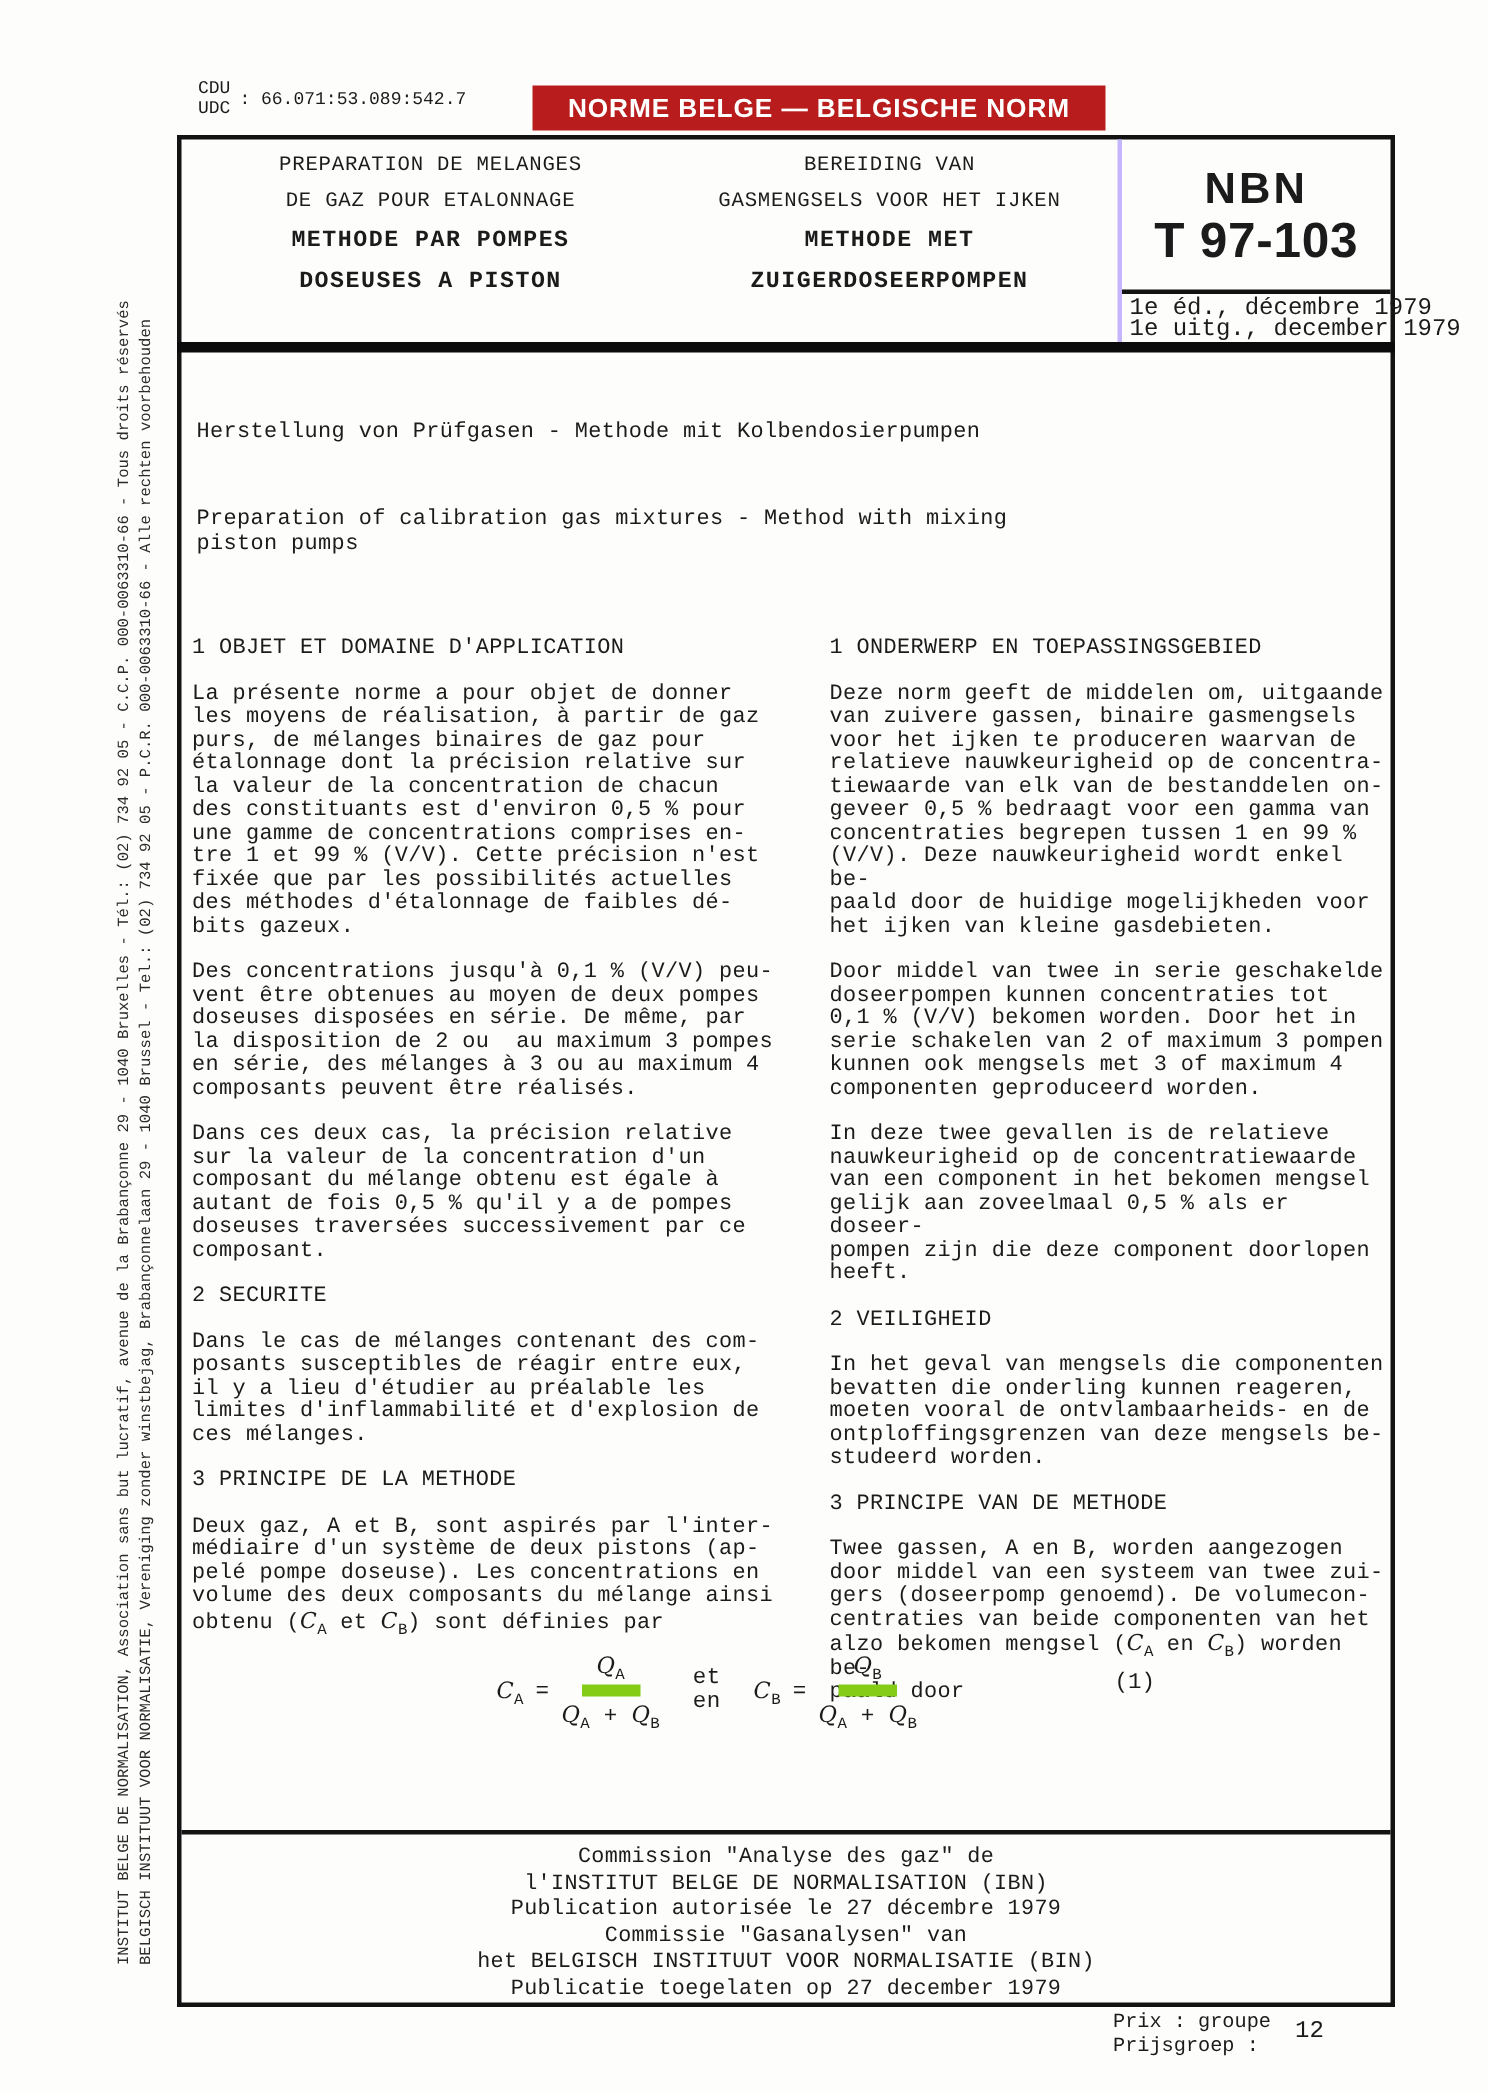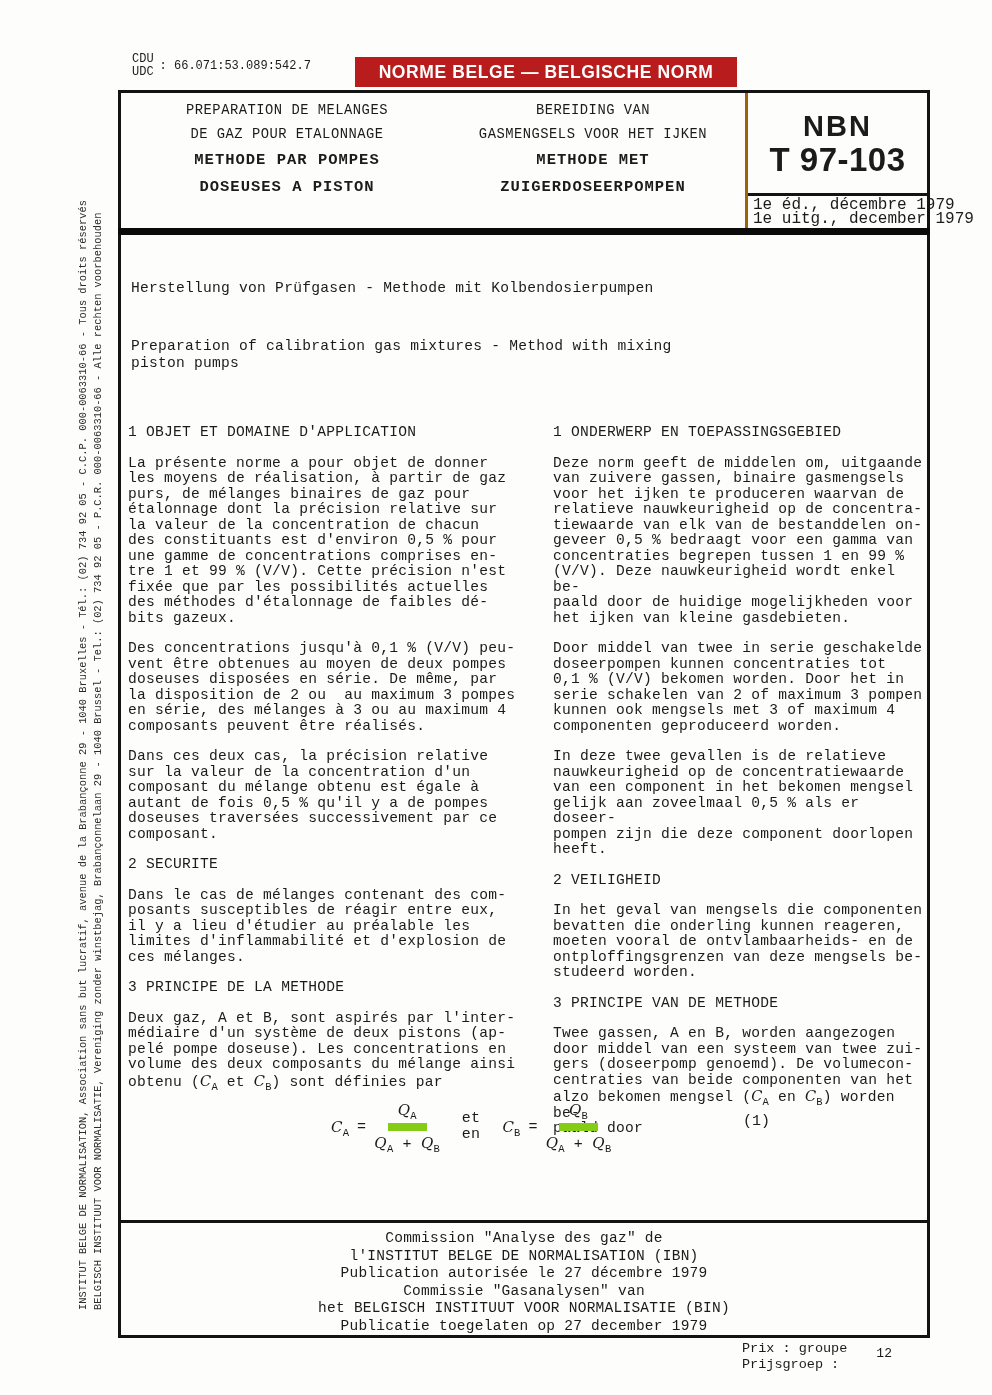--- a/index.html
+++ b/index.html
@@ -21,21 +21,21 @@
   .banner {
     position:absolute; left:355px; top:57px; width:382px; height:30px;
     background:#b91c1c; color:#fff; display:flex; align-items:center; justify-content:center;
     font-family:"Liberation Sans",sans-serif; font-weight:bold; font-size:17.5px; letter-spacing:0.6px;
   }
   .main-box { position:absolute; left:118px; top:90px; width:806px; height:1242px; border:3px solid #131313; }
   .title-fr { position:absolute; left:10px; top:6px; width:312px; text-align:center; }
   .title-nl { position:absolute; left:322px; top:6px; width:300px; text-align:center; }
   .title-line { font-size:13.8px; line-height:24px; letter-spacing:0.5px; }
   .title-line.strong { font-weight:bold; font-size:15.5px; line-height:27px; letter-spacing:1px; }
-  .nbn-col { position:absolute; right:0; top:0; width:182px; height:135px; border-left:3px solid #a16207; box-sizing:border-box; }
+  .nbn-col { position:absolute; right:0; top:0; width:182px; height:135px; border-left:3px solid #c4b5fd; box-sizing:border-box; }
   .nbn-main { height:100px; display:flex; flex-direction:column; align-items:center; justify-content:center;
     font-family:"Liberation Sans",sans-serif; font-weight:bold; }
   .nbn-label { font-size:29px; line-height:32px; letter-spacing:2px; }
   .nbn-code { font-size:33px; line-height:35px; letter-spacing:0.5px; }
   .nbn-dates { border-top:3px solid #131313; padding:3px 2px 0 5px; font-size:16px; line-height:13.5px; white-space:nowrap; }
   .black-bar { position:absolute; left:-3px; top:135px; width:812px; height:7px; background:#0b0b0b; }
   .subtitle { position:absolute; left:10px; top:153px; font-size:14.6px; line-height:17px; white-space:pre; letter-spacing:0.25px; }
   .subtitle .de { margin-bottom:7px; }
   .col { position:absolute; top:332px; font-size:14.6px; line-height:15.5px; letter-spacing:0.25px; }
   .col-fr { left:7px;  width:402px; }
@@ -49,22 +49,22 @@
   .frac { display:inline-flex; flex-direction:column; align-items:center; }
   .frac .num { padding:0 10px 3px; border-bottom:8px solid #84cc16; }
   .frac .den { padding-top:3px; white-space:pre; }
   .conj { display:flex; flex-direction:column; line-height:16px; margin:0 22px; }
   .formula-number { position:absolute; left:622px; top:1020px; font-size:15px; }
   .footer {
     position:absolute; left:0; bottom:0; width:100%; box-sizing:border-box;
     border-top:3px solid #131313; text-align:center; padding-top:7px;
     font-size:14.5px; line-height:17.5px; letter-spacing:0.25px;
   }
-  .price { position:absolute; left:742px; top:1341px; display:flex; gap:29px; font-size:13.5px; line-height:16px; }
-  .price .value { font-size:13px; margin-top:5px; }
+  .price { position:absolute; left:742px; top:1341px; display:flex; gap:4px; font-size:13.5px; line-height:16px; }
+  .price .value { font-size:16px; margin-top:5px;margin-left:12px; }
 </style>
 </head>
 <body>
 
 <div class="sidebar">
   <div class="sidebar-inner">
     <div>INSTITUT BELGE DE NORMALISATION, Association sans but lucratif, avenue de la Brabançonne 29 - 1040 Bruxelles - Tél.: (02) 734 92 05 - C.C.P. 000-0063310-66 - Tous droits réservés</div>
     <div>BELGISCH INSTITUUT VOOR NORMALISATIE, Vereniging zonder winstbejag, Brabançonnelaan 29 - 1040 Brussel - Tel.: (02) 734 92 05 - P.C.R. 000-0063310-66 - Alle rechten voorbehouden</div>
   </div>
 </div>

